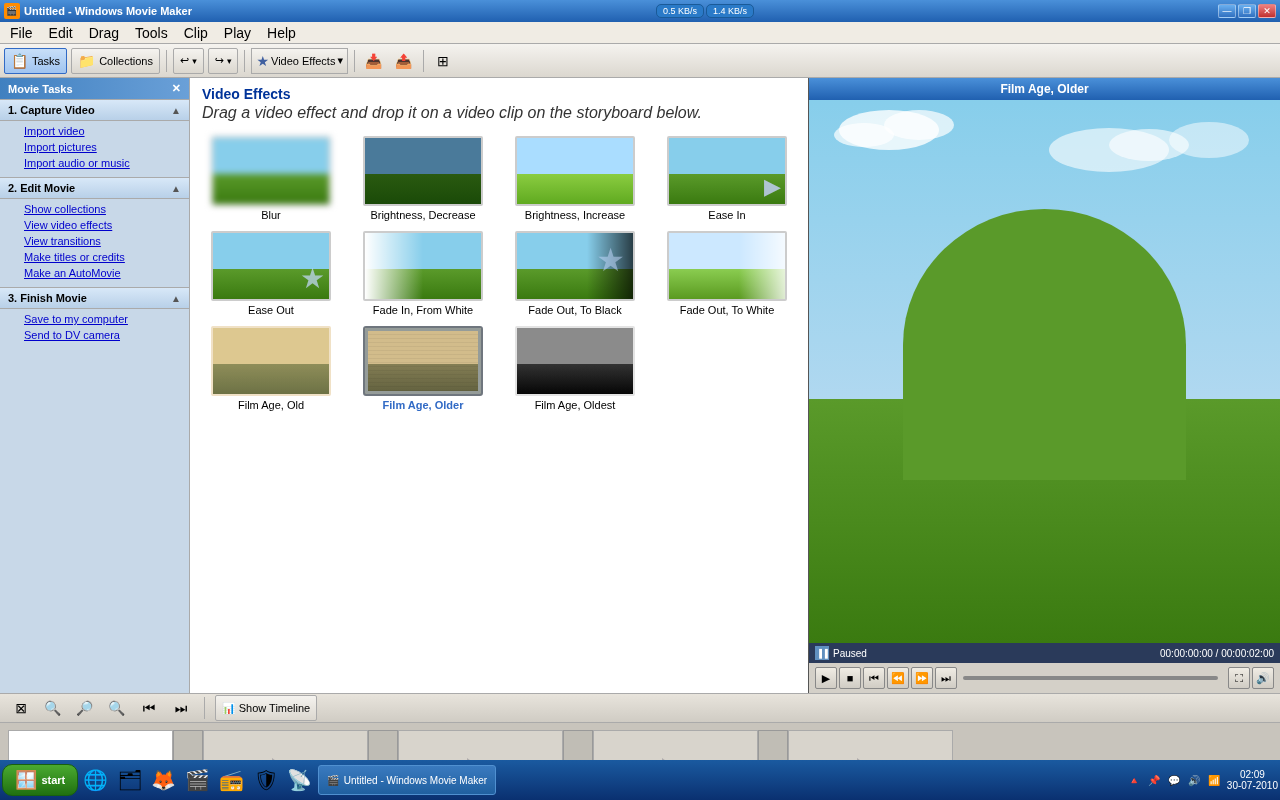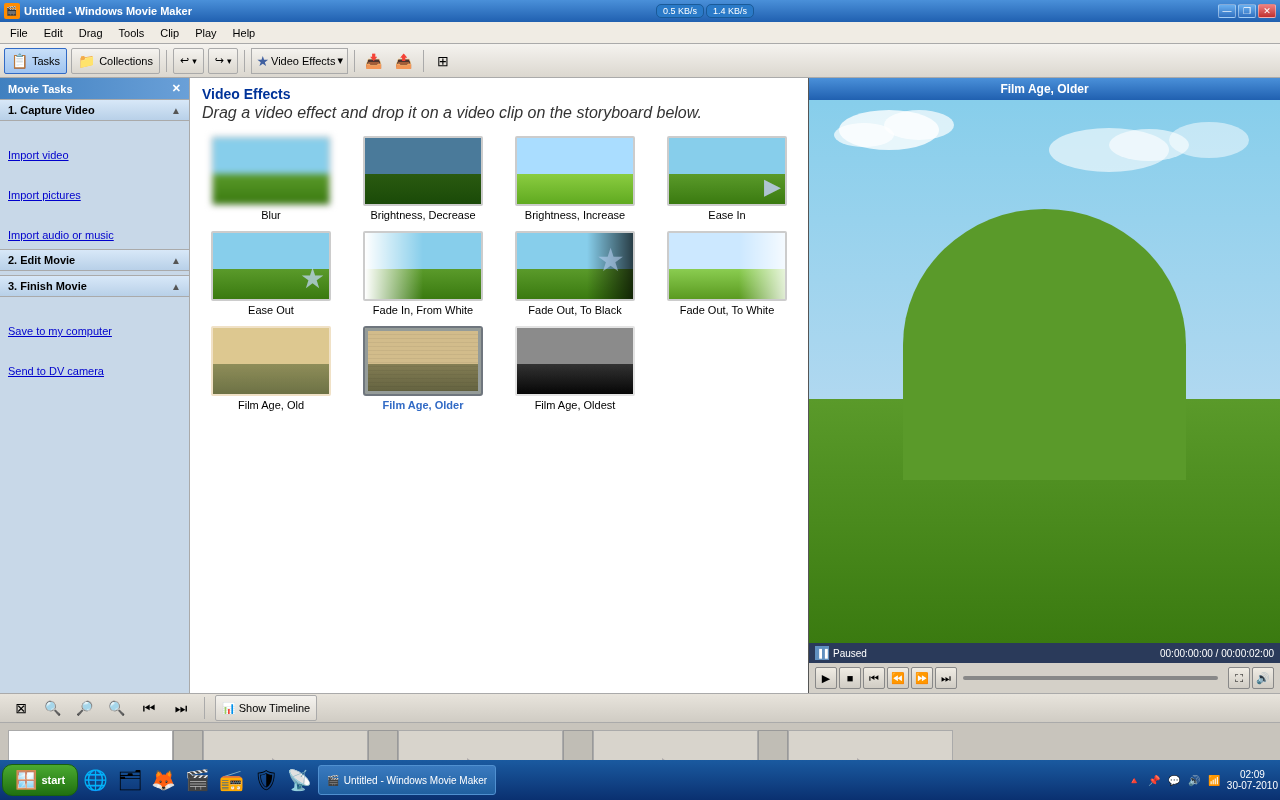--- a/index.html
+++ b/index.html
@@ -11,21 +11,21 @@
     #titlebar-icon { width: 16px; height: 16px; background: #ff8c00; border-radius: 2px; display: flex; align-items: center; justify-content: center; color: white; font-size: 9px; }
     #titlebar-title { color: white; font-size: 11px; font-weight: bold; }
     #titlebar-controls { display: flex; gap: 2px; }
     .tb-btn { width: 18px; height: 14px; border: 1px solid rgba(255,255,255,0.4); border-radius: 2px; background: linear-gradient(to bottom, #6ab0f0, #3070c0); display: flex; align-items: center; justify-content: center; color: white; font-size: 9px; cursor: pointer; }
     .tb-btn.close { background: linear-gradient(to bottom, #f08080, #c03030); }
     #net-speed { display: flex; gap: 2px; }
     .speed-badge { background: #2a7ac8; border: 1px solid #1a5a98; color: white; font-size: 9px; padding: 1px 6px; border-radius: 5px; }
 
     
     #menubar { background: #f0ece4; height: 22px; display: flex; align-items: center; padding: 0 2px; border-bottom: 1px solid #aaa; }
-    .menu-item { padding: 2px 8px; font-size: 11px; cursor: pointer; color: #000; }
+    .menu-item { padding: 2px 8px; font-size: 14px; cursor: pointer; color: #000; }
 
     
     #toolbar { background: linear-gradient(to bottom, #f5f3ef, #dbd7cf); height: 34px; display: flex; align-items: center; padding: 0 4px; gap: 4px; border-bottom: 1px solid #aaa; }
     .tool-btn { height: 26px; padding: 2px 6px; border: 1px solid #aaa; border-radius: 2px; background: linear-gradient(to bottom, #f5f3ef, #dbd7cf); cursor: pointer; display: flex; align-items: center; gap: 3px; font-size: 11px; }
     .tool-btn.active { background: linear-gradient(to bottom, #c8dff8, #a0c4f0); border-color: #316ac5; }
     .toolbar-sep { width: 1px; height: 22px; background: #aaa; margin: 0 2px; }
     .toolbar-icon { width: 18px; height: 18px; display: flex; align-items: center; justify-content: center; font-size: 14px; }
     #effects-dropdown { height: 26px; border: 1px solid #aaa; background: linear-gradient(to bottom, #f5f3ef, #dbd7cf); display: flex; align-items: center; padding: 0 4px; gap: 2px; cursor: pointer; }
     #effects-dropdown span { font-size: 11px; }
     #effects-dropdown-arrow { font-size: 8px; }
@@ -33,21 +33,21 @@
 
     
     #main { display: flex; height: calc(800px - 22px - 22px - 34px - 30px - 55px - 22px); }
 
     
     #sidebar { width: 190px; background: #c8d8e8; border-right: 1px solid #aaa; overflow-y: auto; flex-shrink: 0; }
     #sidebar-header { background: linear-gradient(to right, #4080c0, #6aa0d8); color: white; padding: 4px 8px; display: flex; align-items: center; justify-content: space-between; font-weight: bold; font-size: 11px; text-align: center; }
     .sidebar-section { margin-bottom: 4px; }
     .sidebar-section-header { background: linear-gradient(to bottom, #d8e8f8, #b8d0e8); padding: 4px 8px; font-weight: bold; font-size: 11px; display: flex; align-items: center; justify-content: space-between; cursor: pointer; border-top: 1px solid #aaa; border-bottom: 1px solid #aaa; }
     .sidebar-links { padding: 2px 0; }
-    .sidebar-link { display: block; padding: 2px 8px; color: #0000cc; text-decoration: underline; font-size: 11px; cursor: pointer; margin-top: 24px; }
+    .sidebar-link { display: block; padding: 2px 24px; color: #0000cc; text-decoration: underline; font-size: 11px; cursor: pointer; }
     .chevron-icon { font-size: 10px; color: #555; }
 
     
     #content { flex: 1; background: white; overflow: hidden; display: flex; flex-direction: column; }
     #content-header { padding: 8px 12px 4px; background: white; }
     #content-title { font-size: 14px; font-weight: bold; color: #003399; margin-bottom: 2px; }
     #content-desc { font-size: 16px; color: #333; font-style: italic; }
     #effects-grid-container { flex: 1; overflow-y: scroll; position: relative; }
     #effects-grid { display: grid; grid-template-columns: repeat(4, 1fr); gap: 10px; padding: 10px; }
     .effect-item { display: flex; flex-direction: column; align-items: center; cursor: pointer; }
@@ -172,20 +172,27 @@
         <a class="sidebar-link">Import video</a>
         <a class="sidebar-link">Import pictures</a>
         <a class="sidebar-link">Import audio or music</a>
       </div>
     </div>
 
     <div class="sidebar-section">
       <div class="sidebar-section-header">
         <span>2. Edit Movie</span>
         <span class="chevron-icon">▲</span>
+      </div>
+      <div class="sidebar-links">
+        <a class="sidebar-link">Show collections</a>
+        <a class="sidebar-link">View video effects</a>
+        <a class="sidebar-link">View transitions</a>
+        <a class="sidebar-link">Make titles or credits</a>
+        <a class="sidebar-link">Make an AutoMovie</a>
       </div>
     </div>
 
     <div class="sidebar-section">
       <div class="sidebar-section-header">
         <span>3. Finish Movie</span>
         <span class="chevron-icon">▲</span>
       </div>
       <div class="sidebar-links">
         <a class="sidebar-link">Save to my computer</a>

